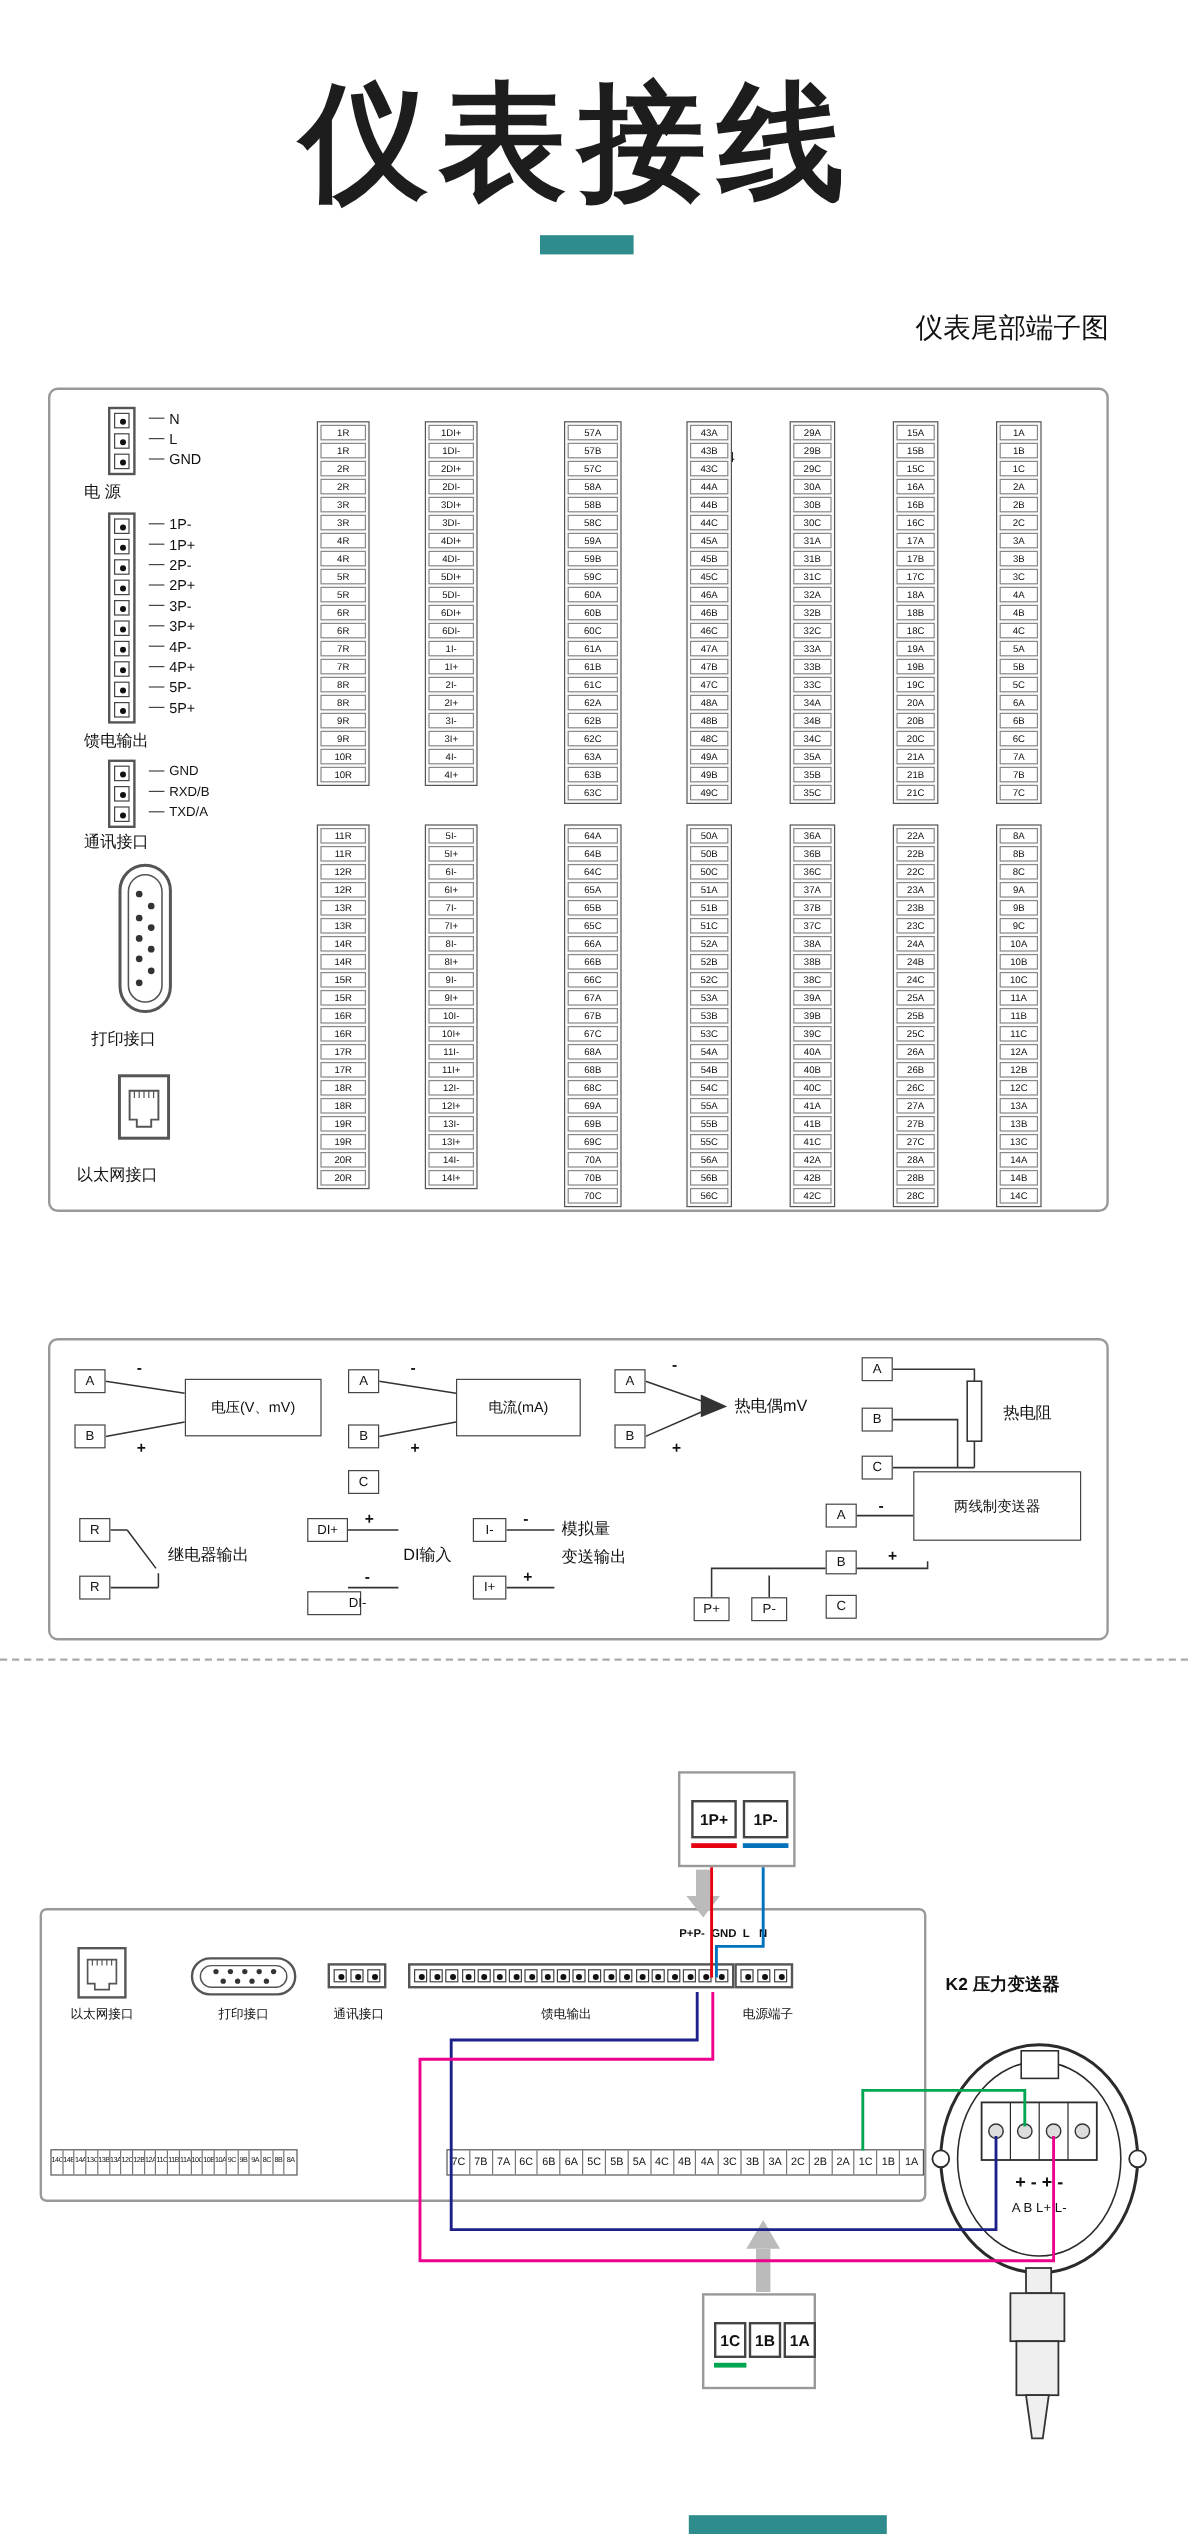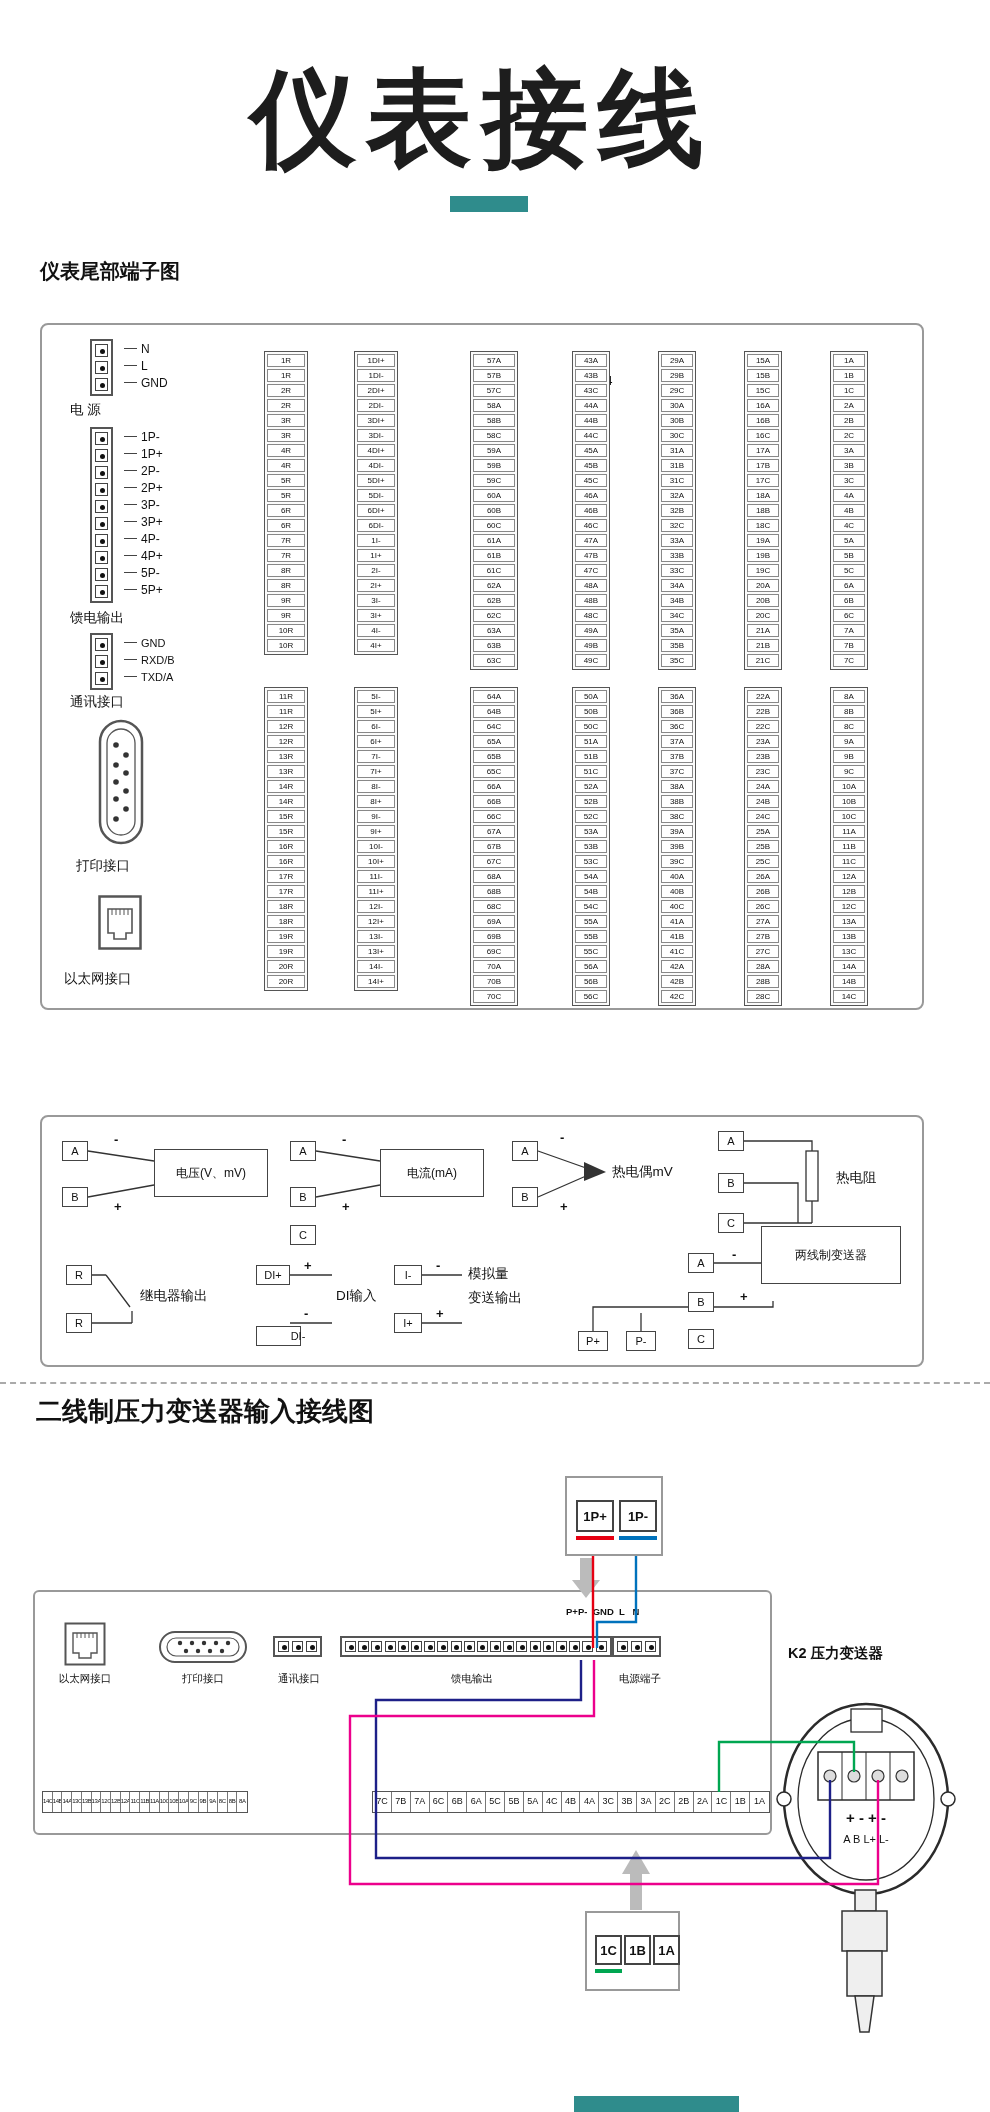--- a/index.html
+++ b/index.html
@@ -1,21 +1,21 @@
 <!DOCTYPE html>
 <html><head>
 <meta charset="utf-8">
 <style>
 *{margin:0;padding:0;box-sizing:border-box;}
 body{background:#fff;}
 .page{position:relative;width:990px;height:2112px;background:#fff;font-family:"Liberation Sans",sans-serif;color:#111;overflow:hidden;}
 .page > *{position:absolute;}
 .title{left:40px;top:48px;width:884px;text-align:center;font-size:106px;font-weight:900;letter-spacing:10px;color:#1d1d1d;}
 .accent{height:16px;background:#2f8c8c;}
-.h2{left:40px;width:884px;text-align:left;font-size:20px;font-weight:bold;}
+.h2{left:40px;width:884px;text-align:right;font-size:23px;font-weight:normal;}
 .h3{left:36px;top:1394px;font-size:26px;font-weight:bold;}
 .rearbox{left:40px;top:323px;width:884px;height:687px;border:2px solid #999;border-radius:8px;background:#fff;}
 .rearbox > *{position:absolute;}
 .wirebox{left:40px;top:1115px;width:884px;height:252px;border:2px solid #999;border-radius:8px;background:#fff;}
 .wirebox > *{position:absolute;left:0;top:0;}
 .dash{left:0;top:1382px;width:990px;height:0;border-top:2px dashed #aaa;}
 .vblock{display:flex;flex-direction:column;gap:4px;padding:3px;border:2px solid #555;background:#fff;}
 .hblock{display:flex;gap:3px;padding:3px;border:2px solid #555;background:#fff;}
 .hblock.feed{gap:2.2px;}
 .sq{width:13px;height:13px;border:1px solid #444;position:relative;background:#fff;flex:none;}
@@ -550,21 +550,20 @@
     <div class="wt" style="left:646px;top:212px;">C</div>
     <div class="wt" style="left:536px;top:214px;width:30px;">P+</div>
     <div class="wt" style="left:584px;top:214px;width:30px;">P-</div>
     <div class="sign" style="left:690px;top:130px;">-</div>
     <div class="sign" style="left:698px;top:172px;">+</div>
     <div class="wbox" style="left:719px;top:109px;width:140px;height:58px;">两线制变送器</div>
   </div>
 
   <div class="dash"></div>
 
-  <div class="h3">二线制压力变送器输入接线图</div>
 
   <div class="cbox" style="left:565px;top:1476px;width:98px;height:80px;">
     <div class="ccell" style="left:9px;top:22px;width:38px;height:32px;">1P+</div>
     <div class="ccell" style="left:52px;top:22px;width:38px;height:32px;">1P-</div>
     <div class="bar" style="left: 9px; top: 58px; width: 38px; background: rgb(230, 0, 18);"></div>
     <div class="bar" style="left: 52px; top: 58px; width: 38px; background: rgb(0, 114, 188);"></div>
   </div>
 
   <div class="panel">
     <svg class="icon" style="left:29px;top:30px;" width="42" height="44" viewBox="0 0 42 44">

